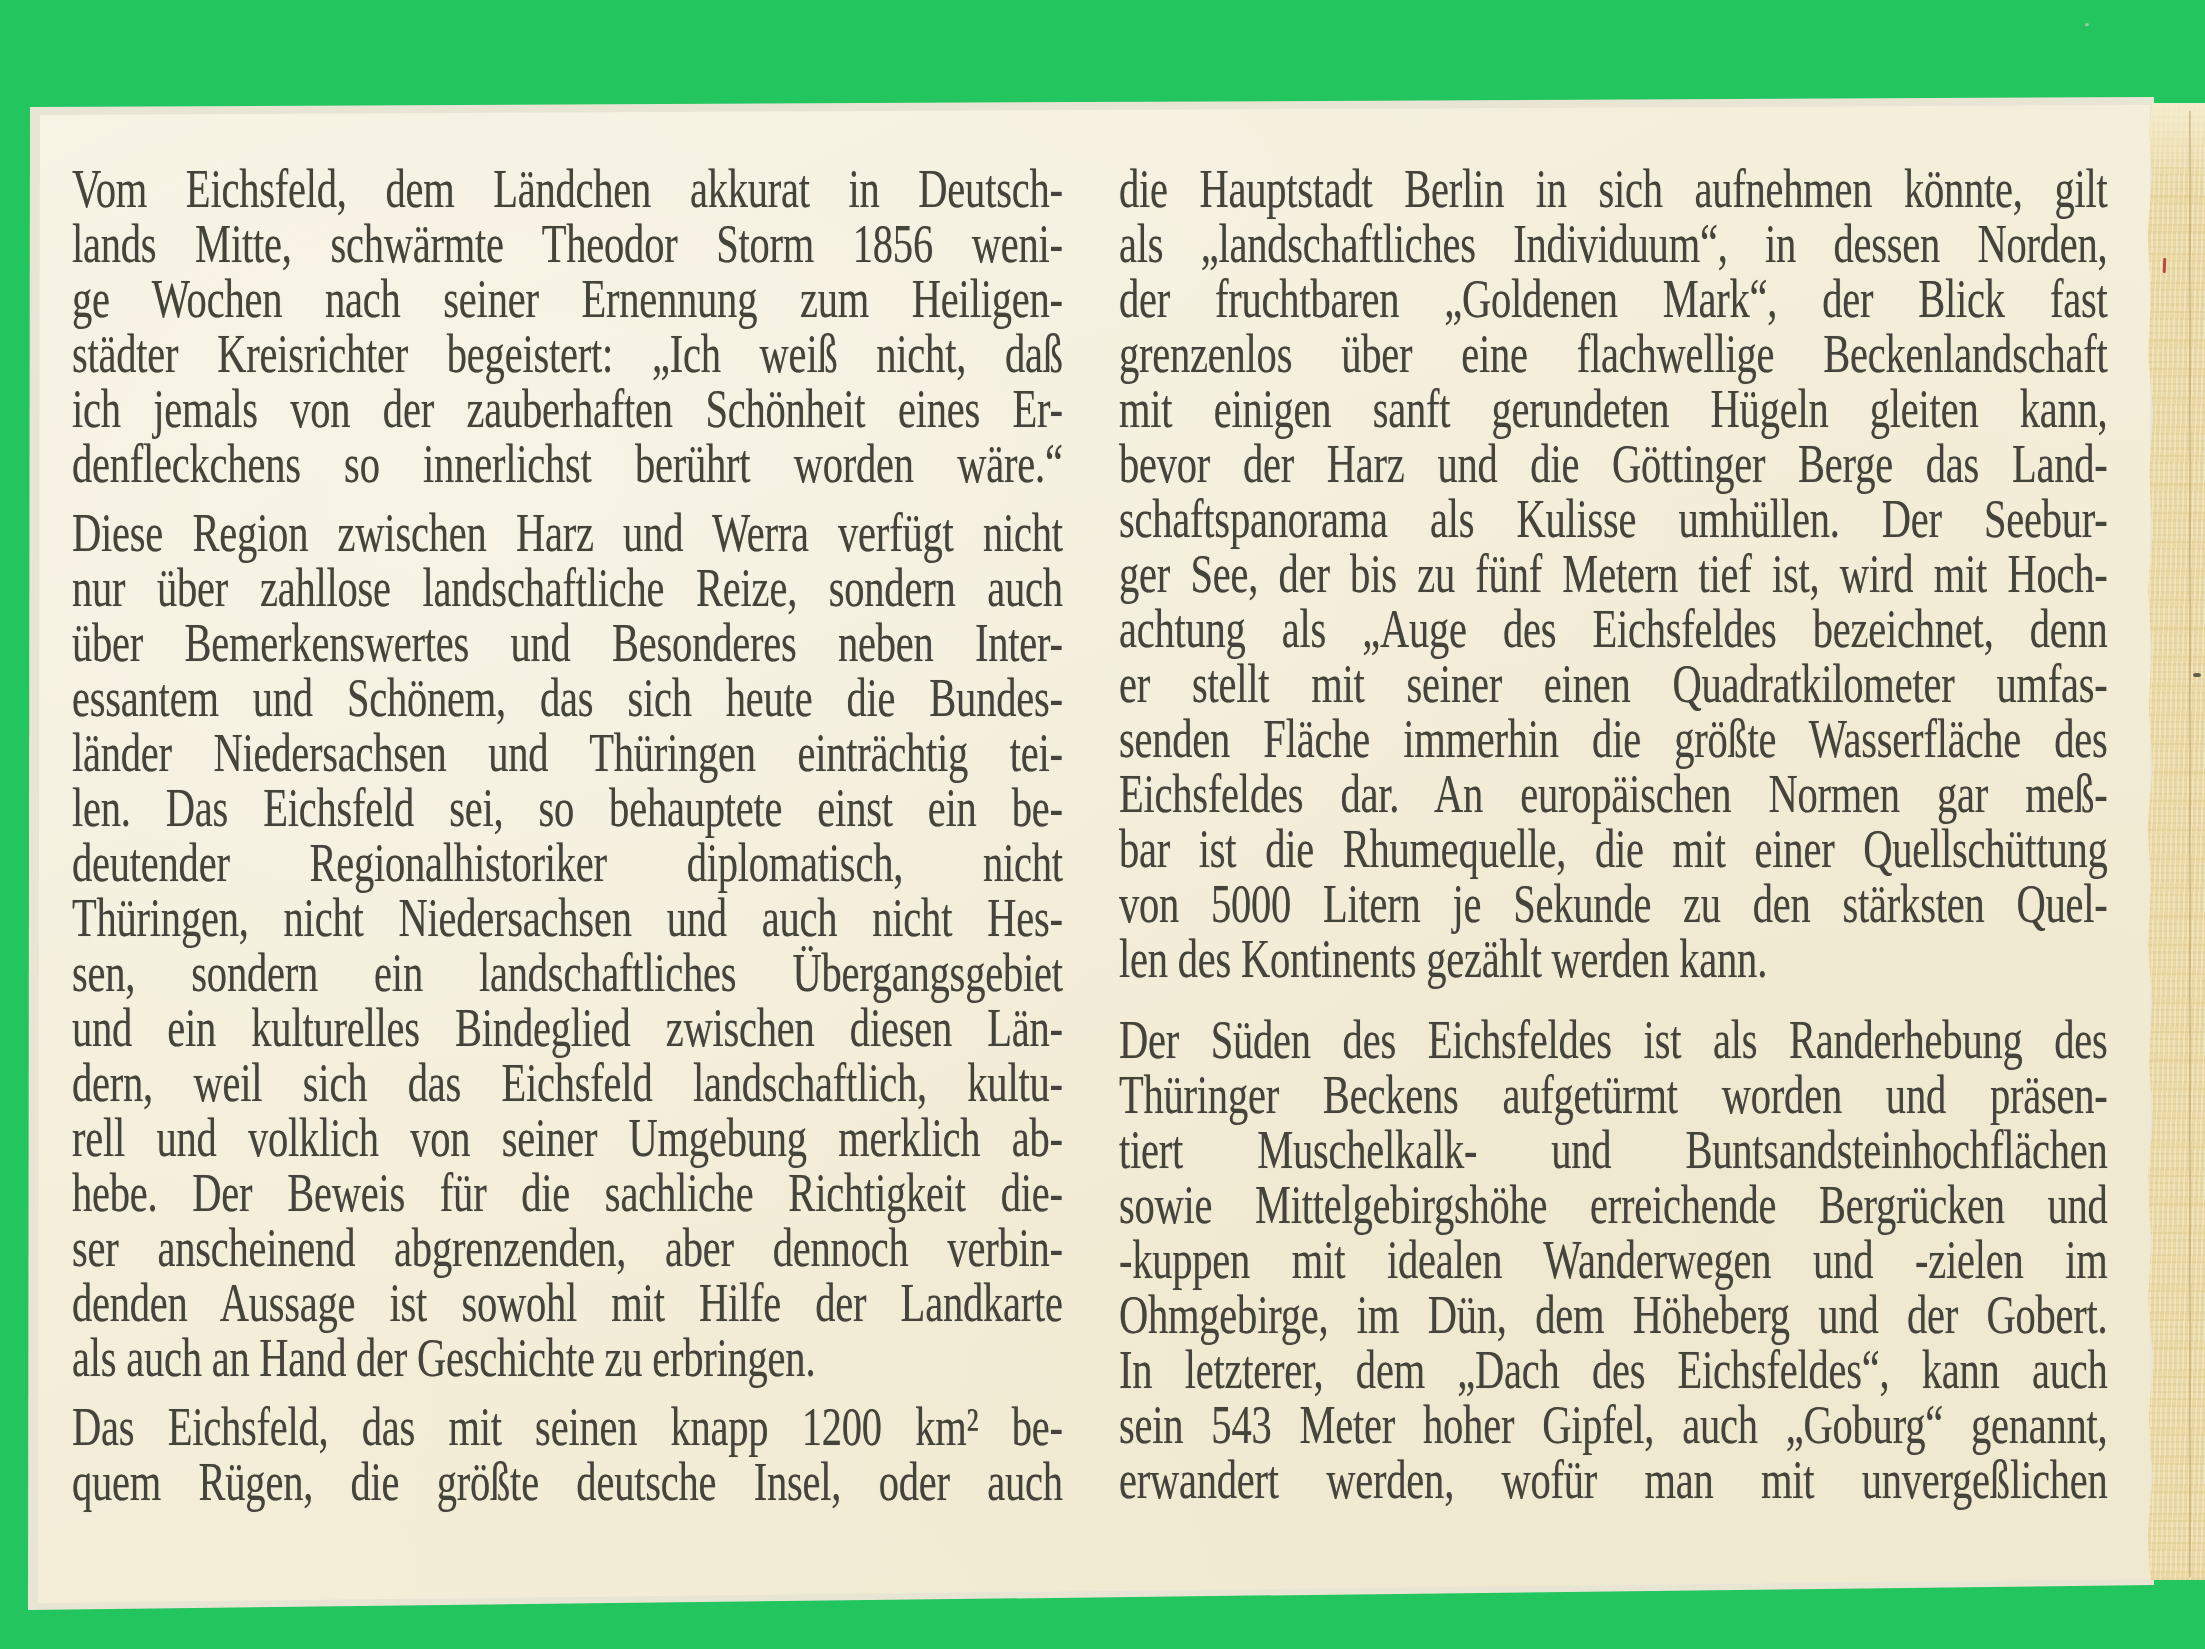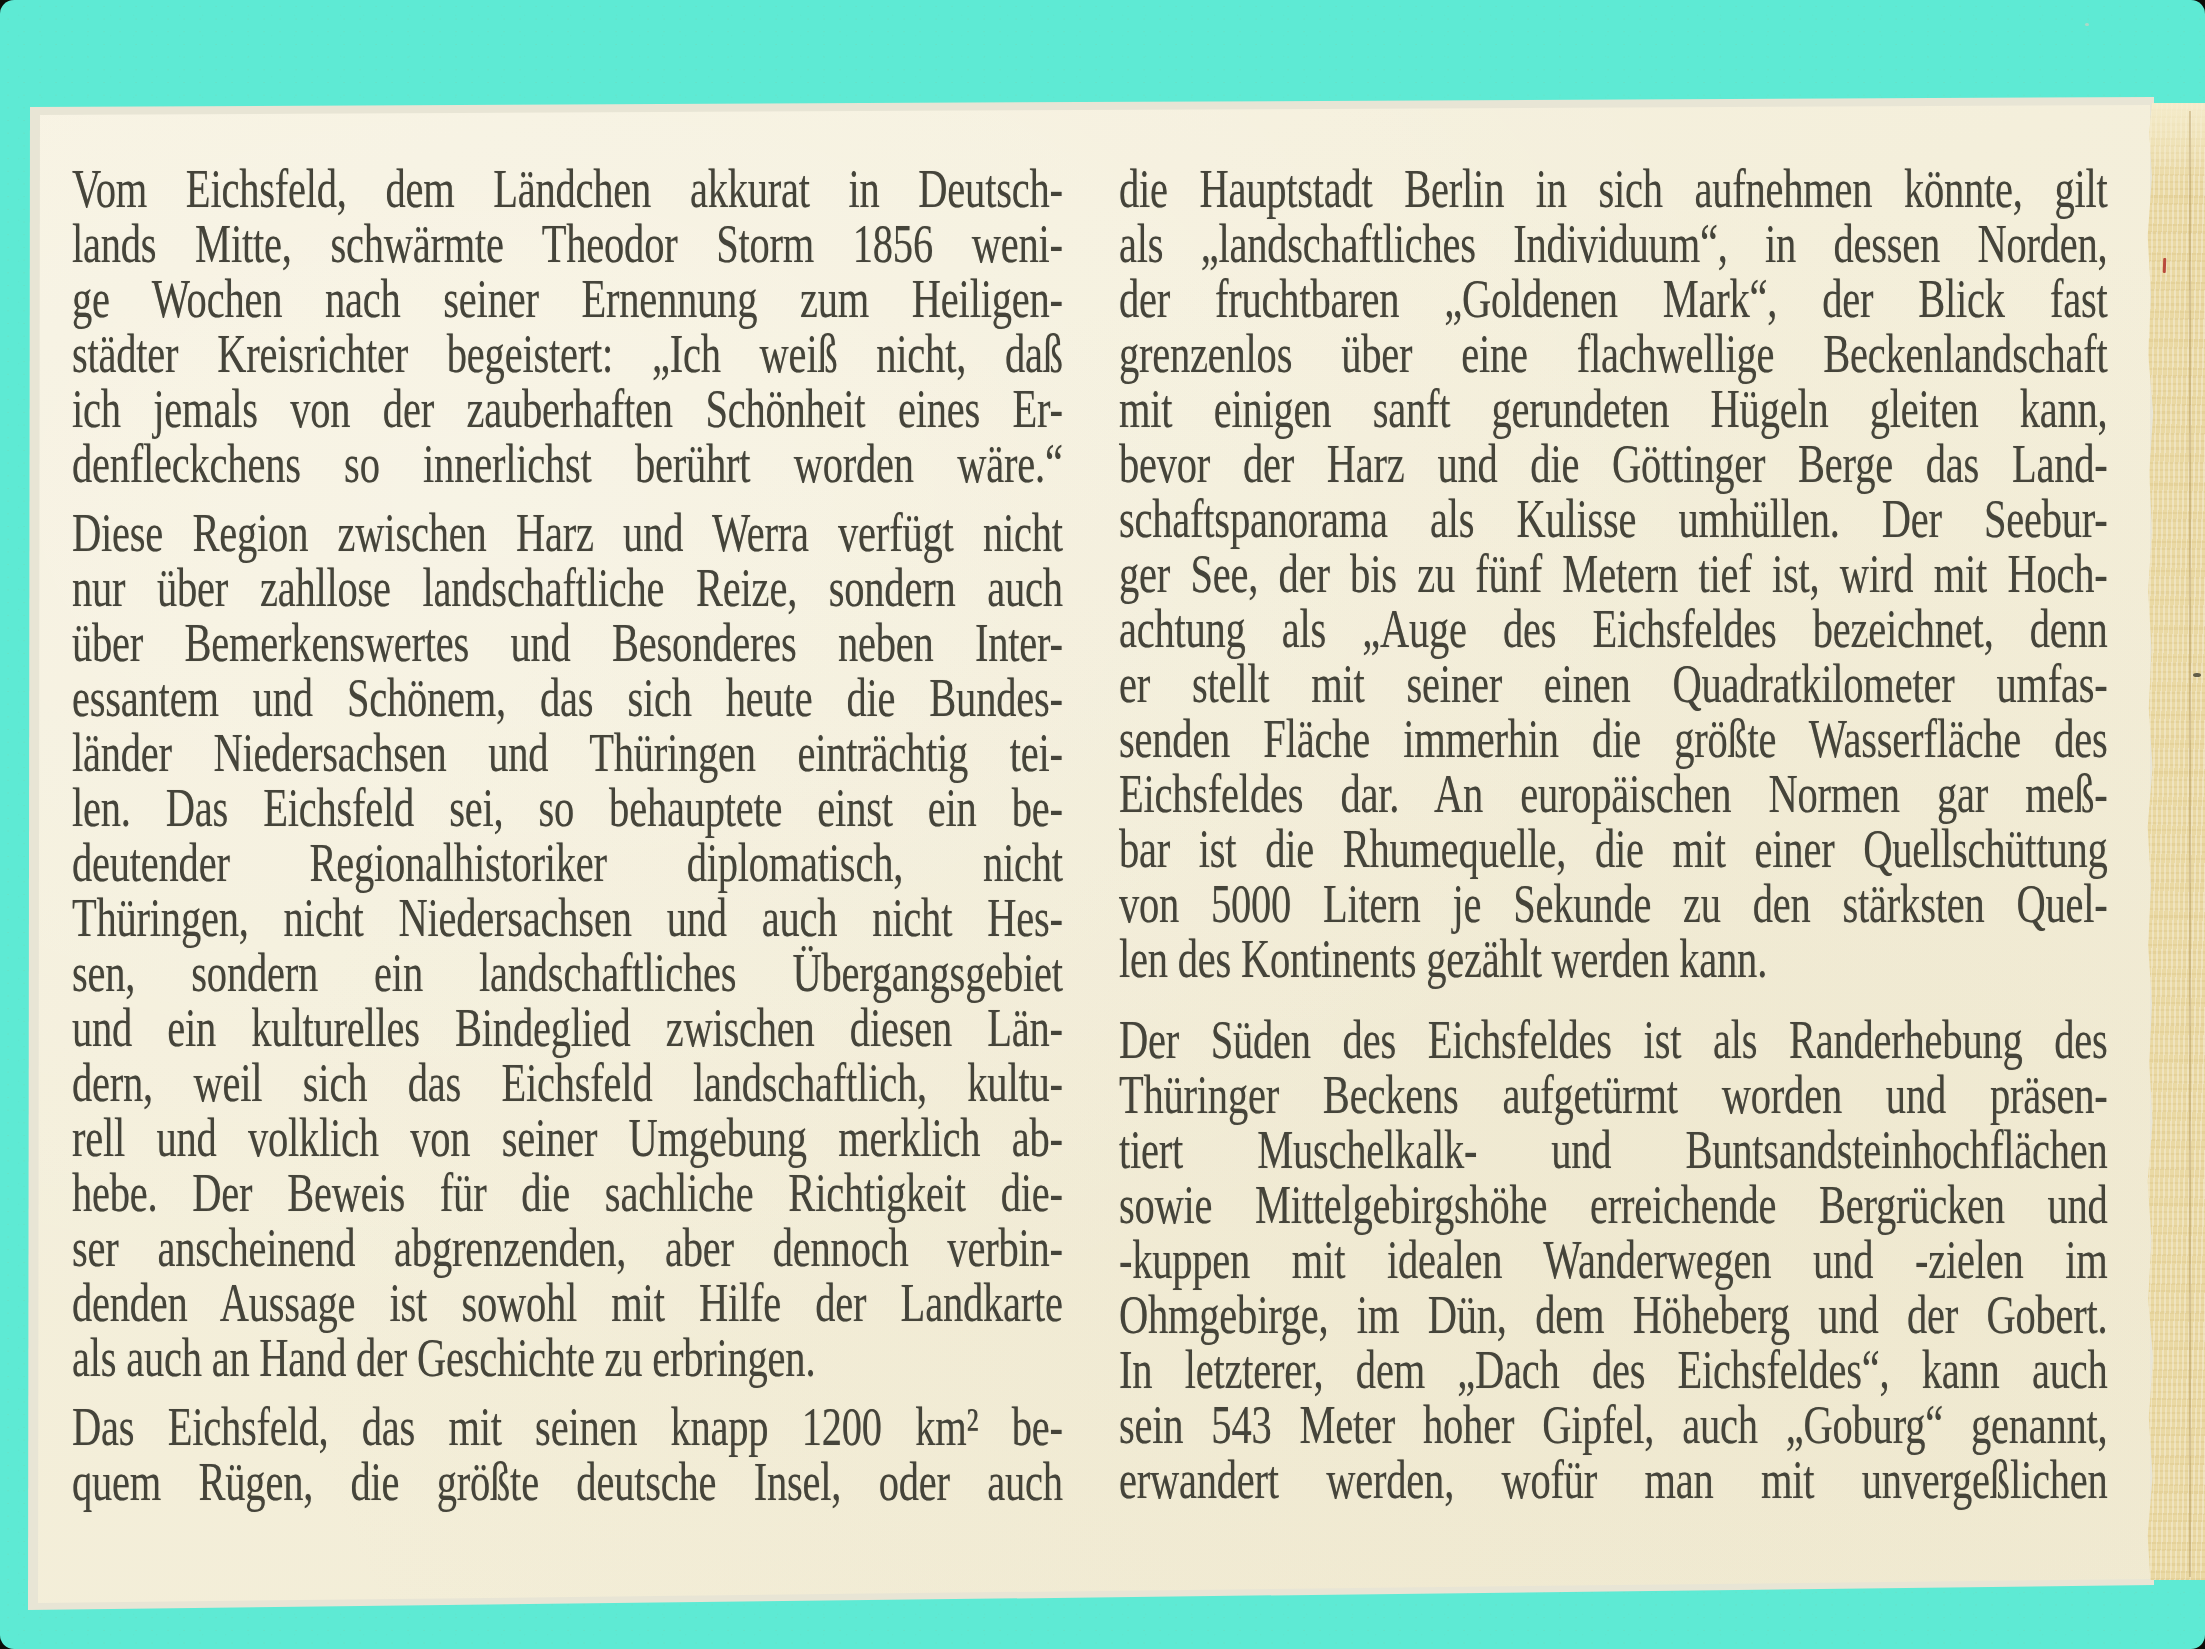--- a/index.html
+++ b/index.html
@@ -4,23 +4,22 @@
 <style>
   html, body {
     margin: 0; padding: 0;
     width: 2205px; height: 1649px;
     background: #0c0e09;
     font-family: "Liberation Serif", serif;
   }
   #scan {
     position: relative;
     width: 2205px; height: 1649px;
-    background: #5eead4;
+    background: #22c55e;
     overflow: hidden;
-    border-radius: 14px;
   }
   
   #scan::before {
     content: "";
     position: absolute; inset: 0;
     background-image:
       radial-gradient(rgba(150,170,115,0.10) 0.6px, transparent 0.9px),
       radial-gradient(rgba(120,140,95,0.08) 0.6px, transparent 0.8px);
     background-size: 16px 12.7px, 23px 20.5px;
     background-position: 0 0, 7.2px 5px;

